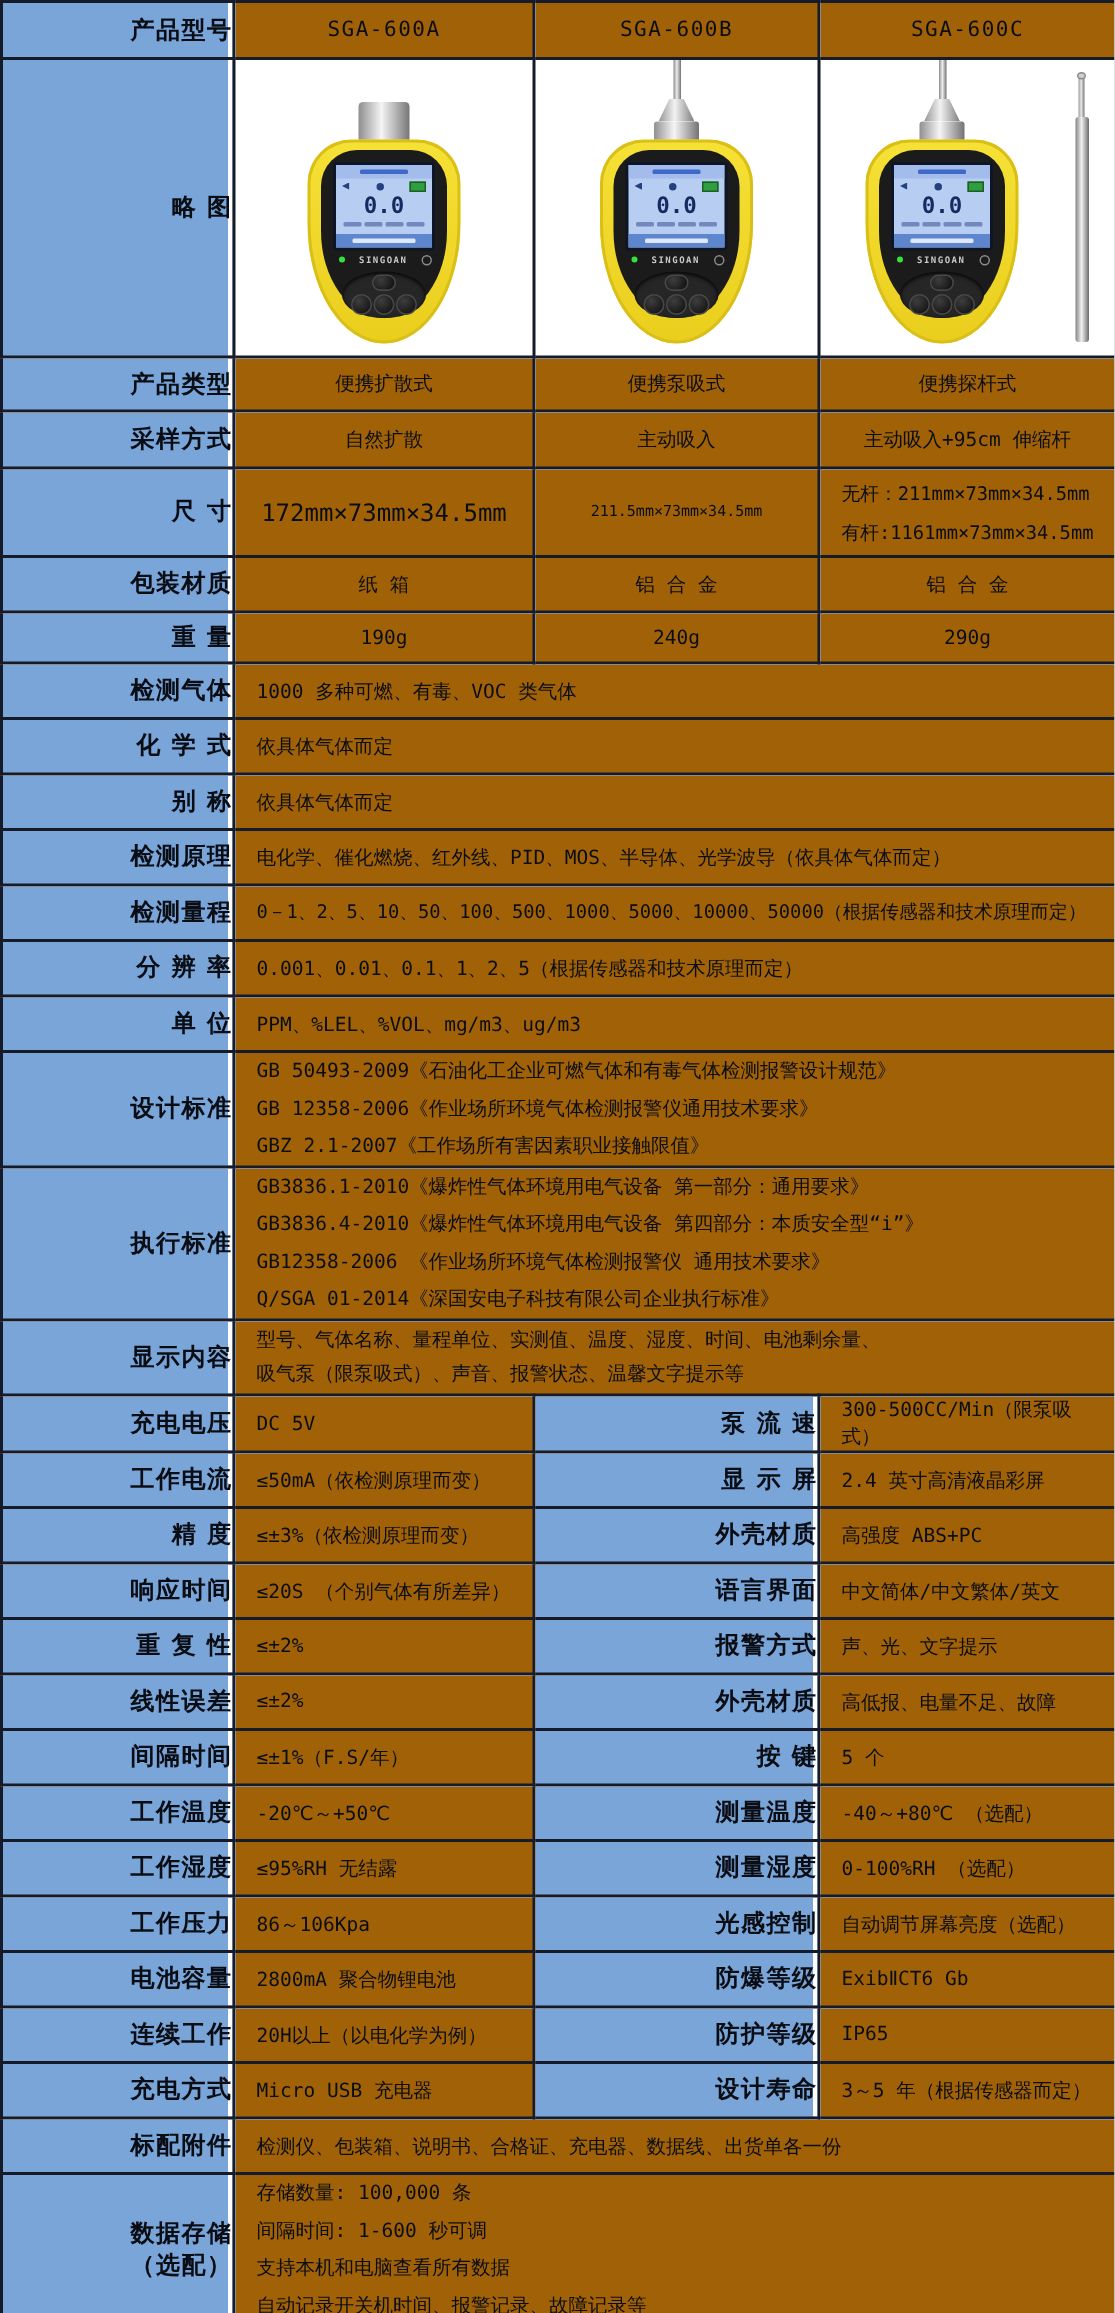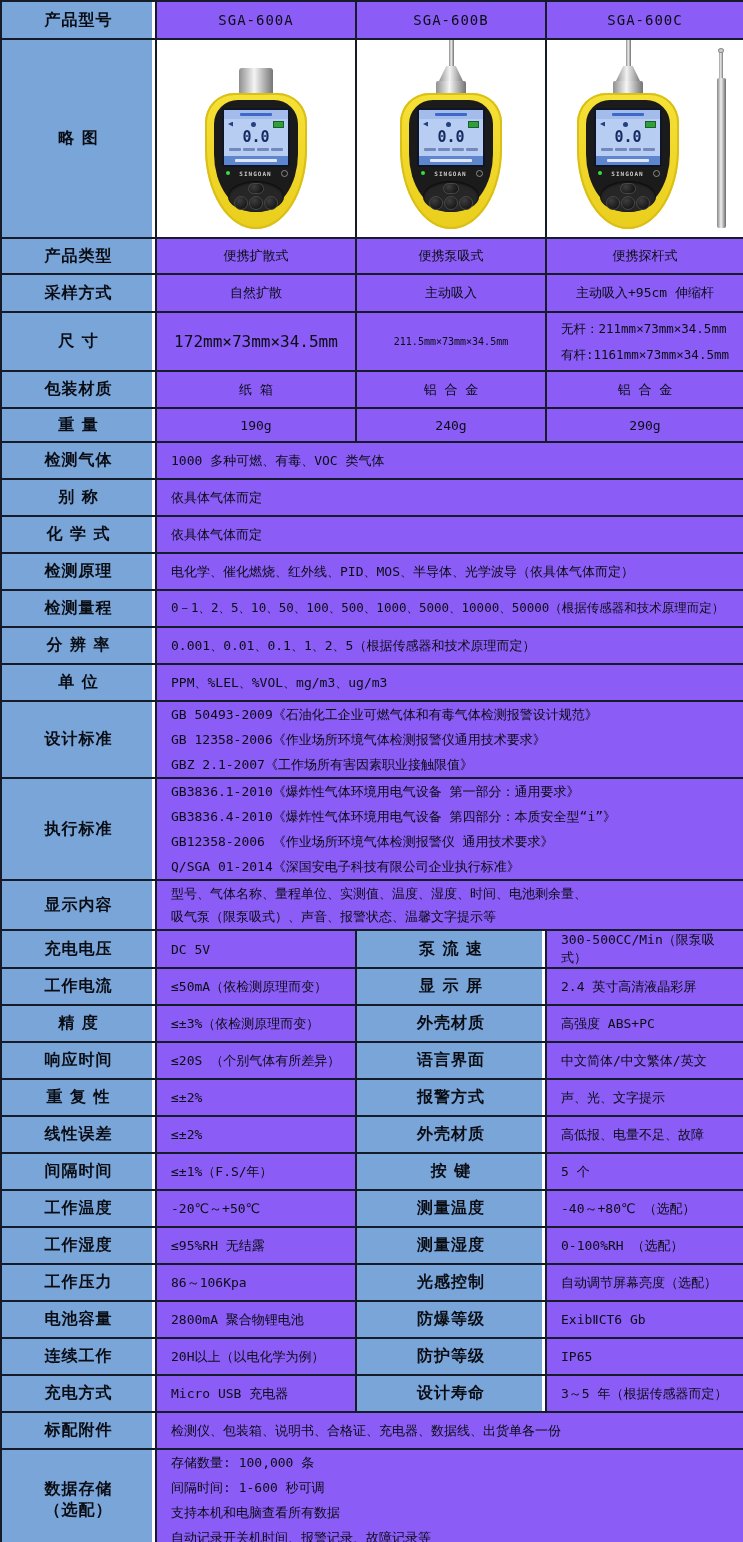--- a/index.html
+++ b/index.html
@@ -1,23 +1,23 @@
 <!DOCTYPE html>
 <html><head>
 <meta charset="utf-8">
 <style>
   html,body{margin:0;padding:0;background:#ffffff;}
   .page{width:743px;height:1542px;overflow:hidden;background:#ffffff;
         font-family:"DejaVu Sans","Liberation Sans",sans-serif;color:#0a0d14;}
   table.spec{width:743px;border-collapse:collapse;table-layout:fixed;
              border:2px solid #161b29;}
   td{border:2px solid #161b29;padding:0;vertical-align:middle;overflow:hidden;}
-  .lbl{background:#7aa5d9;text-align:center;font-weight:bold;font-size:16px;
+  .lbl{background:#7aa5d9;text-align:right;font-weight:bold;font-size:16px;
        letter-spacing:1px;box-shadow:inset -3px 0 0 #ffffff;}
-  .tv{background:#8b5cf6;font-size:13px;
+  .tv{background:#a16207;font-size:13px;
       font-family:"DejaVu Sans Mono","DejaVu Sans",sans-serif;}
   .tv.center{text-align:center;}
   .tv.pad{padding-left:14px;padding-right:6px;}
   .models{font-size:14px;letter-spacing:1px;}
   .lines div{line-height:25px;}
   .lines2 div{line-height:23px;}
   .dims2 div{line-height:26px;font-size:12.5px;}
   .white-cell{background:#ffffff;}
   
   .dev-wrap{position:relative;width:100%;height:197px;display:flex;
@@ -269,25 +269,25 @@
     <td class="tv center">190g</td>
     <td class="tv center">240g</td>
     <td class="tv center">290g</td>
   </tr>
 
   <tr style="height:37px">
     <td class="lbl">检测气体</td>
     <td class="tv pad" colspan="3">1000 多种可燃、有毒、VOC 类气体</td>
   </tr>
   <tr style="height:37px">
+    <td class="lbl">化 学 式</td>
+    <td class="tv pad" colspan="3">依具体气体而定</td>
+  </tr>
+  <tr style="height:37px">
     <td class="lbl">别    称</td>
-    <td class="tv pad" colspan="3">依具体气体而定</td>
-  </tr>
-  <tr style="height:37px">
-    <td class="lbl">化 学 式</td>
     <td class="tv pad" colspan="3">依具体气体而定</td>
   </tr>
   <tr style="height:37px">
     <td class="lbl">检测原理</td>
     <td class="tv pad" colspan="3">电化学、催化燃烧、红外线、PID、MOS、半导体、光学波导（依具体气体而定）</td>
   </tr>
   <tr style="height:37px">
     <td class="lbl">检测量程</td>
     <td class="tv pad" colspan="3" style="font-size:12.5px">0－1、2、5、10、50、100、500、1000、5000、10000、50000（根据传感器和技术原理而定）</td>
   </tr>

